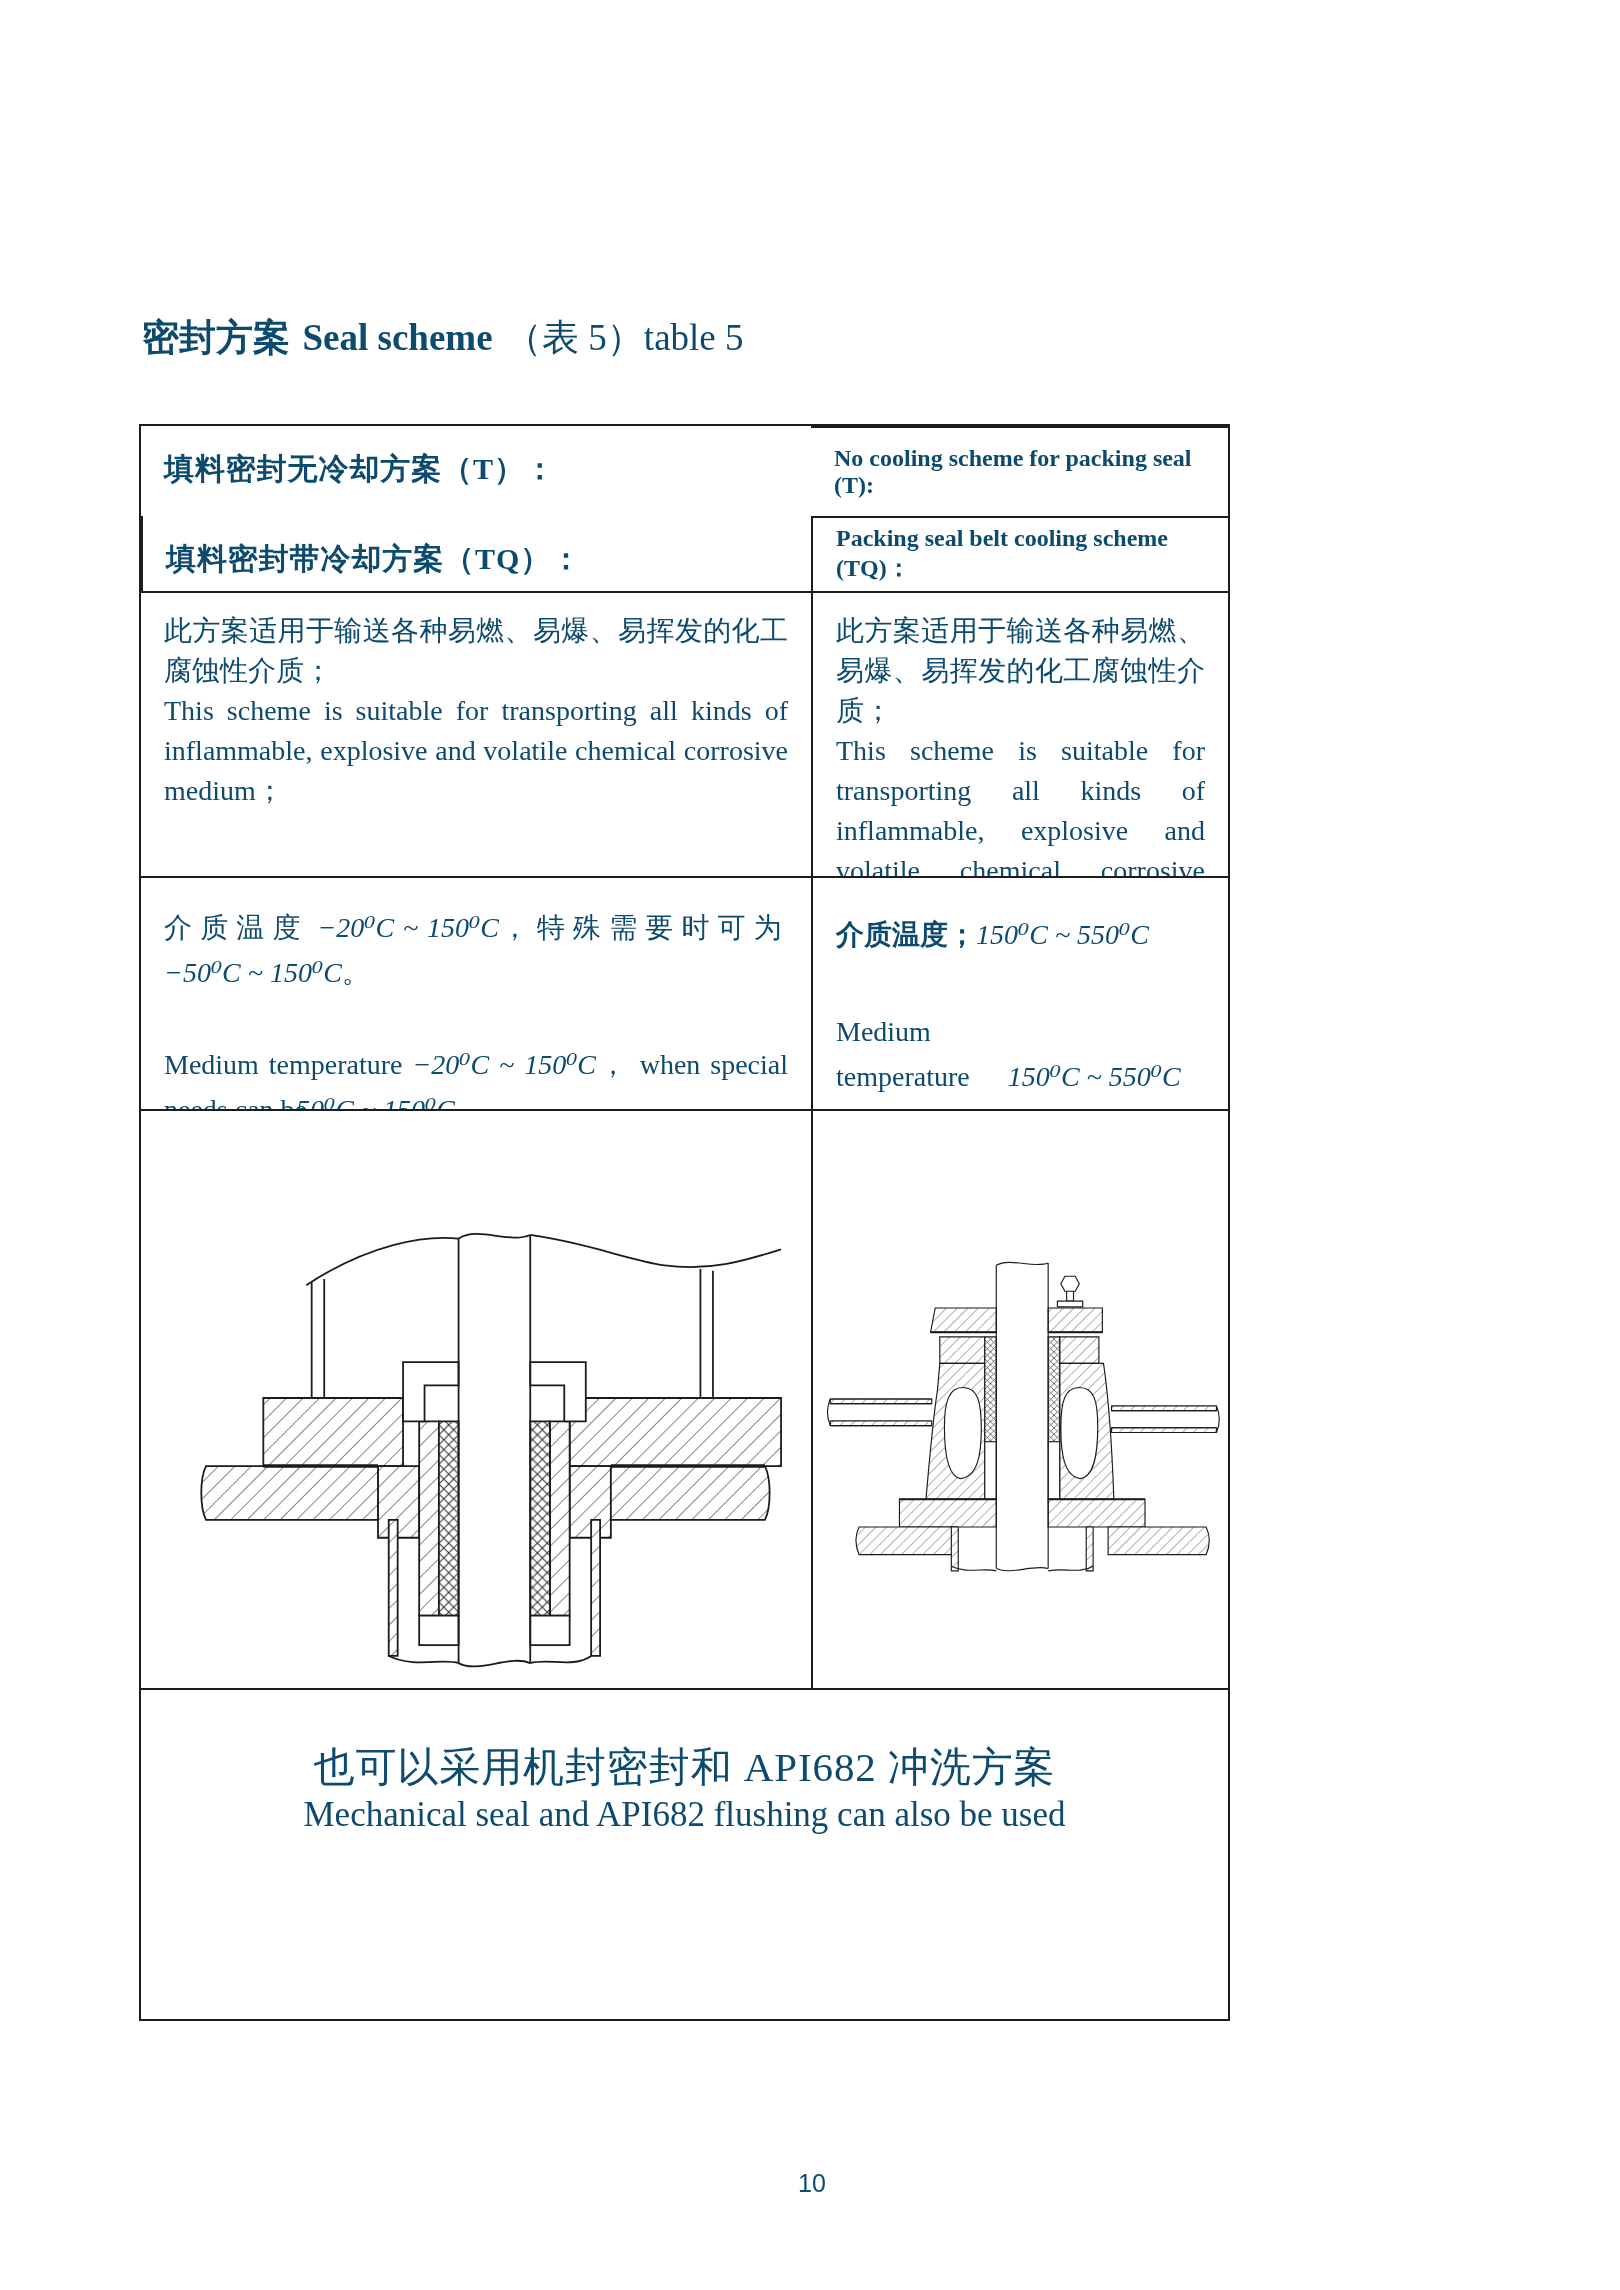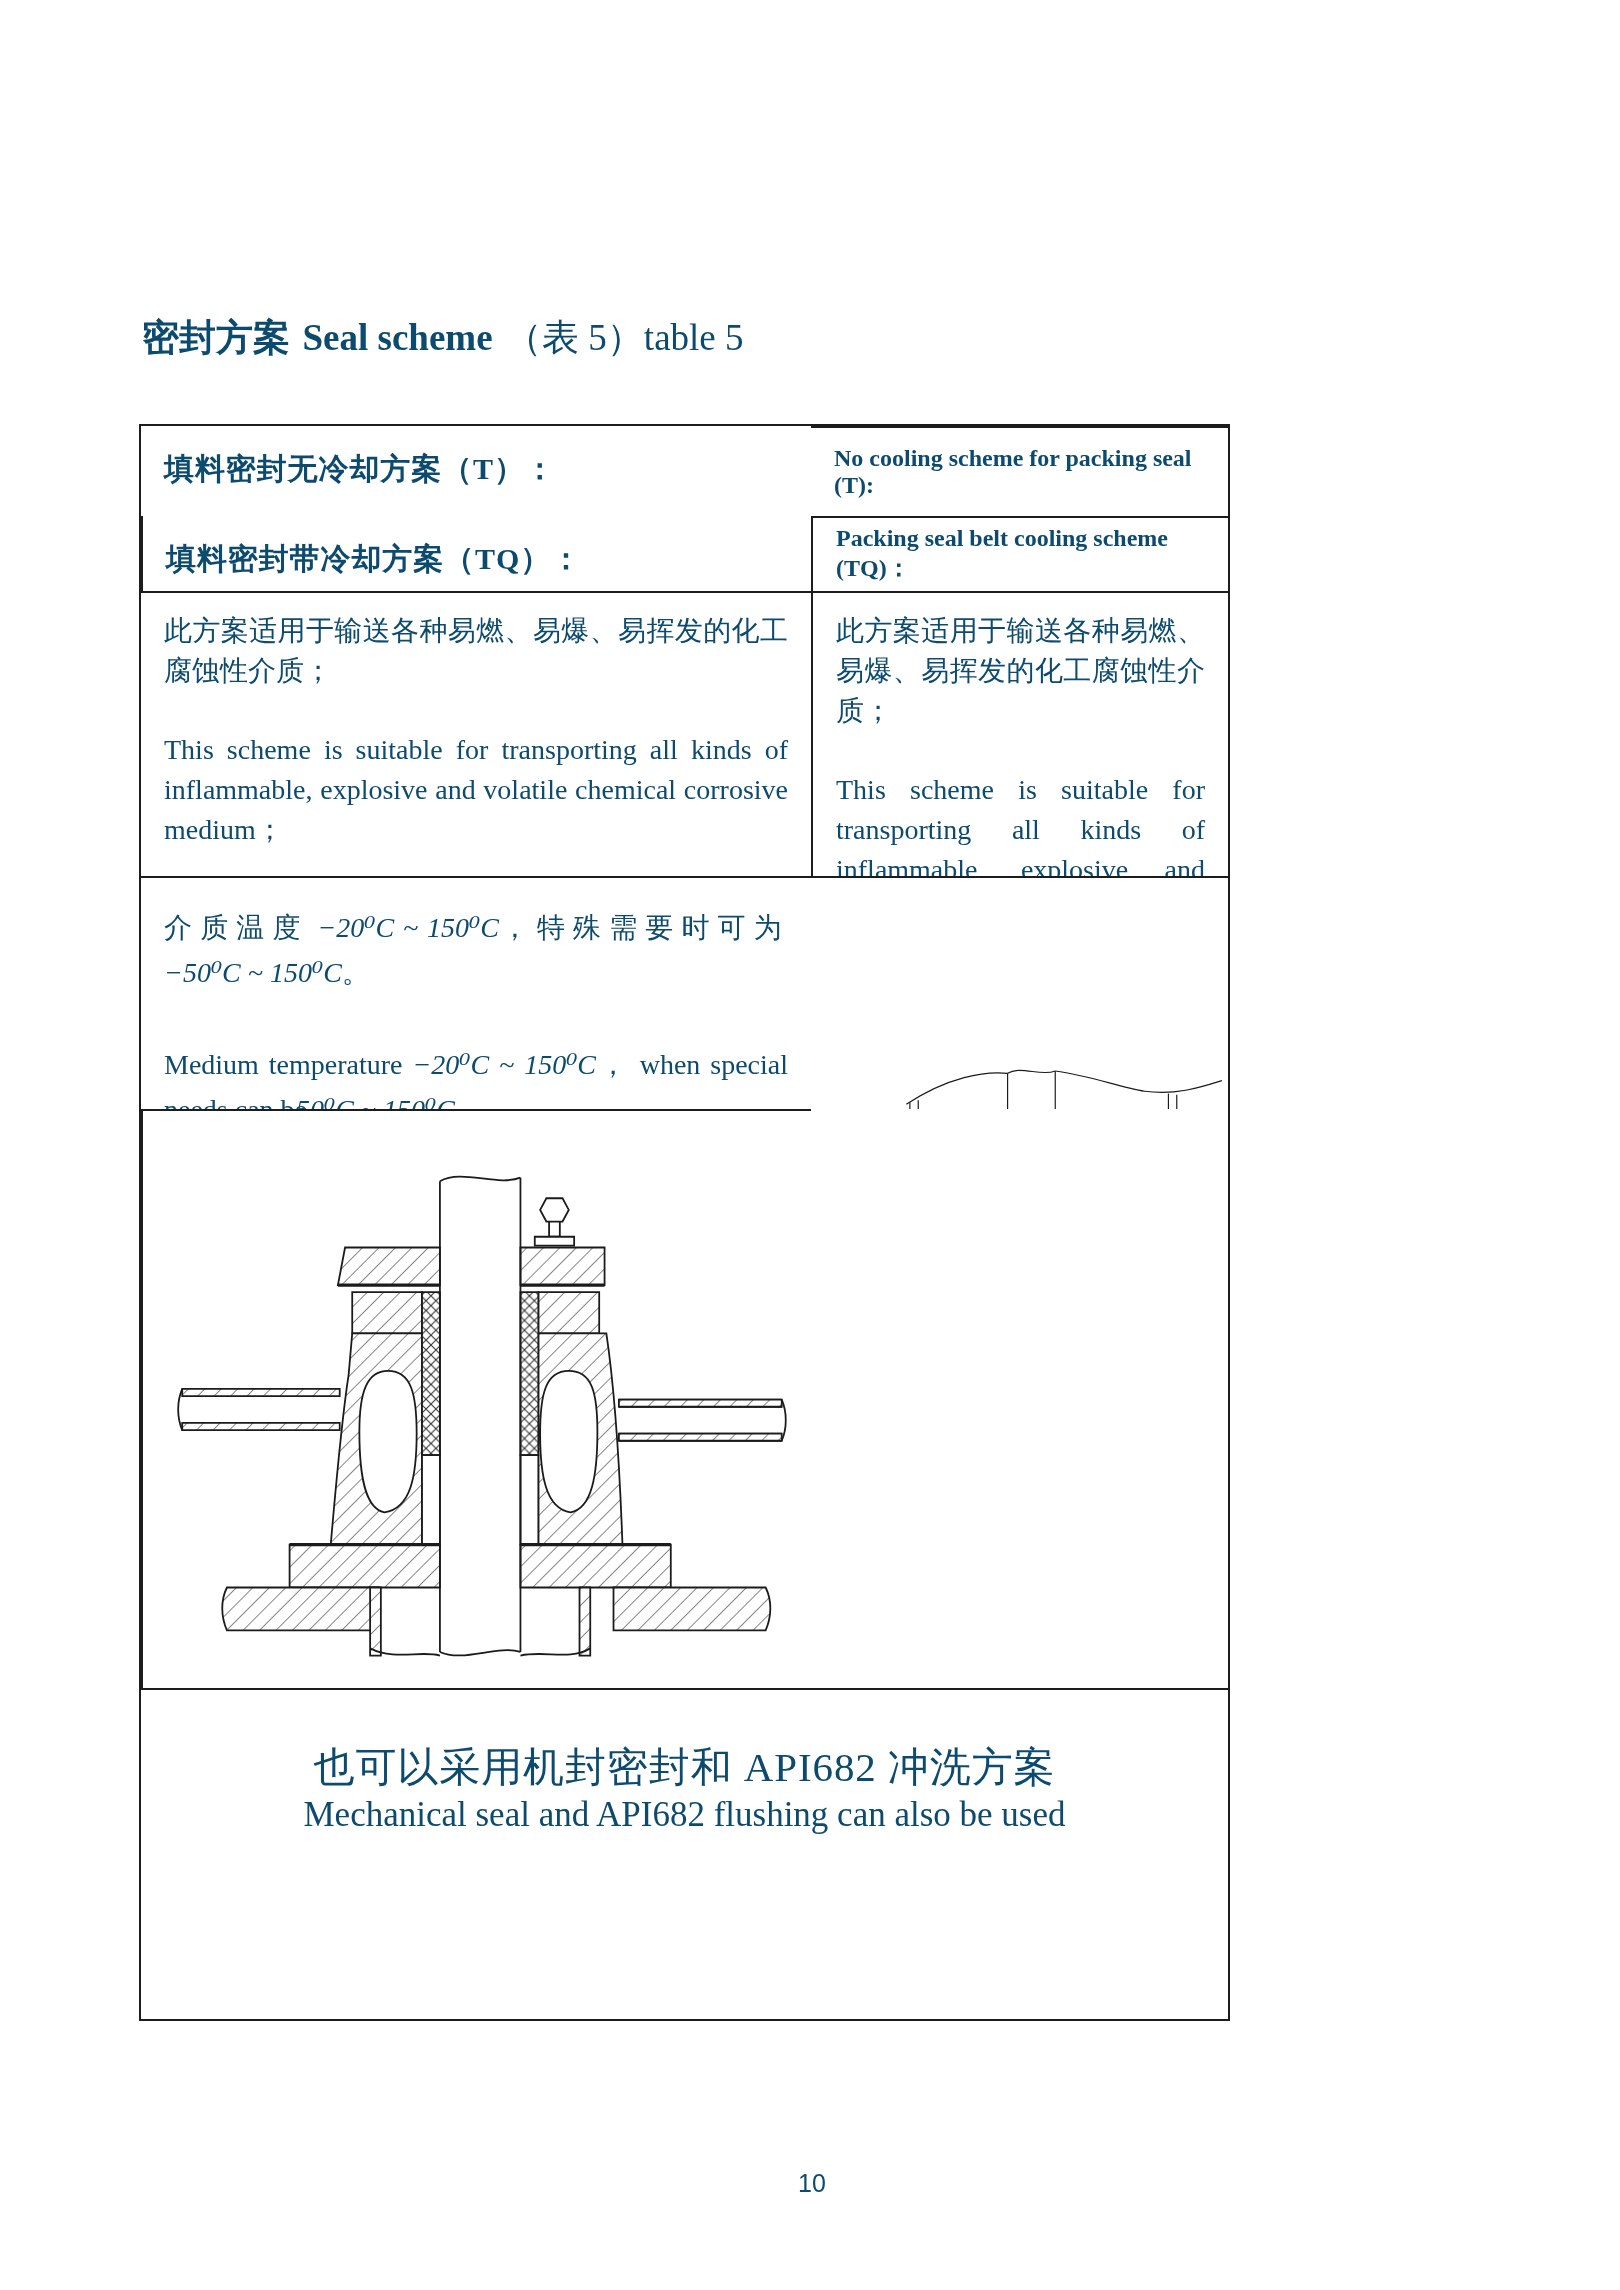--- a/index.html
+++ b/index.html
@@ -31,21 +31,21 @@
   .col2{border-left:2.7px solid #1c1c1c;}
   .rt{border-top:2.7px solid #1c1c1c;}
   .span2{grid-column:1 / span 2;}
   
   .hcn{font-size:30px;font-weight:bold;padding-top:23px;letter-spacing:0.9px;}
   
   .hen{font-size:24px;font-weight:bold;display:flex;align-items:center;}
   
   .desc{font-size:28px;line-height:40px;padding-top:18px;}
   .desc p{margin:0;text-align:justify;}
-  .desc p.cjk{margin-bottom:39px;}
+  .desc p.cjk{}
   
   .temp{font-size:28px;line-height:45px;padding-top:27px;}
   .temp p{margin:0;text-align:justify;}
   .temp p.en{margin-top:47px;}
   .math{font-family:"Liberation Serif","DejaVu Serif",serif;font-style:italic;white-space:nowrap;}
   .track{letter-spacing:6.3px;}
   .overlap{margin-left:-30px;}
   .tr-right .cjk-label{font-weight:bold;font-style:normal;}
   .tr-right .gap{margin-left:38px;}
   .tr-right p.en{margin-top:52px;text-align:left;}
@@ -94,20 +94,24 @@
     </div>
     <div class="cell desc rt col2">
       <p class="cjk">此方案适用于输送各种易燃、易爆、易挥发的化工腐蚀性介质；</p>
       <p class="en">This scheme is suitable for transporting all kinds of inflammable, explosive and volatile chemical corrosive medium；</p>
     </div>
 
     <div class="cell temp rt">
       <p class="cjk"><span class="track">介质温度</span> <span class="math">−20⁰C ~ 150⁰C</span><span class="track">，特殊需要时可为</span> <span class="math">−50⁰C ~ 150⁰C</span><span>。</span></p>
       <p class="en"><span>Medium temperature</span> <span class="math">−20⁰C ~ 150⁰C</span><span>， when special needs can be</span><span class="math overlap">−50⁰C ~ 150⁰C</span></p>
     </div>
+    <div class="cell temp rt col2 tr-right">
+      <p class="cjk"><span class="cjk-label">介质温度；</span><span class="math">150⁰C ~ 550⁰C</span></p>
+      <p class="en"><span>Medium temperature</span><span class="math gap">150⁰C ~ 550⁰C</span></p>
+    </div>
 
     <div class="cell diagcell dl rt">
       <svg viewBox="0 0 700 520" width="627" height="466" xmlns="http://www.w3.org/2000/svg">
         <defs>
           <pattern id="hA" patternUnits="userSpaceOnUse" width="13" height="13" patternTransform="rotate(45)">
             <rect width="13" height="13" fill="#ffffff"></rect>
             <line x1="0" y1="0" x2="0" y2="13" stroke="#3f3f3f" stroke-width="1.4"></line>
           </pattern>
           <pattern id="xA" patternUnits="userSpaceOnUse" width="11" height="11">
             <rect width="11" height="11" fill="#ffffff"></rect>

